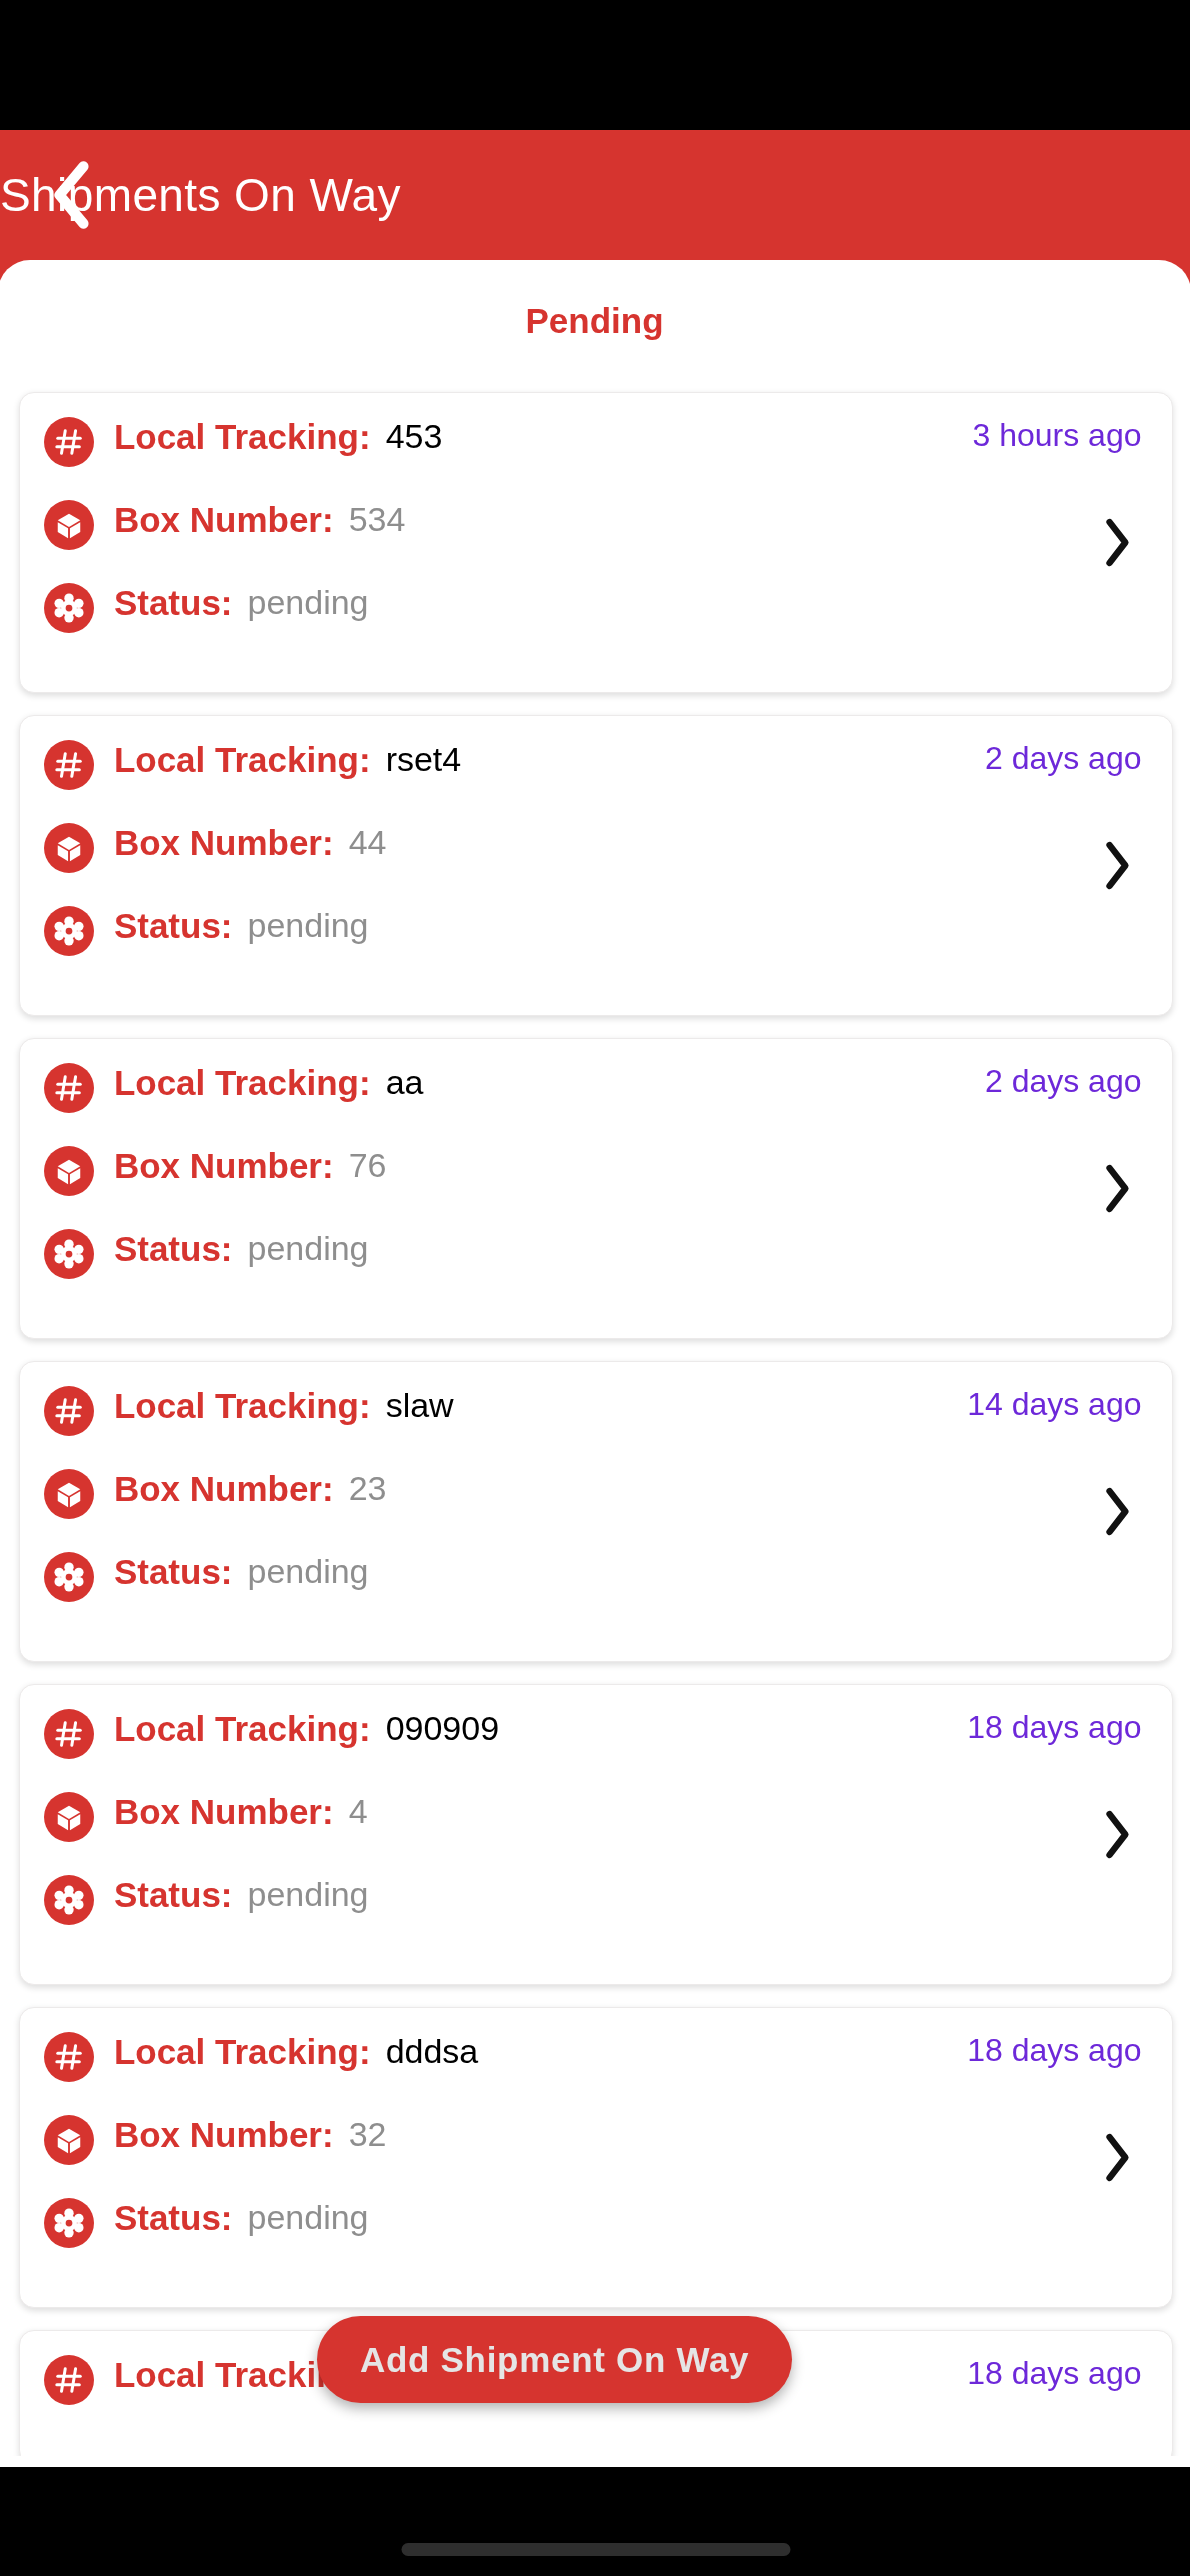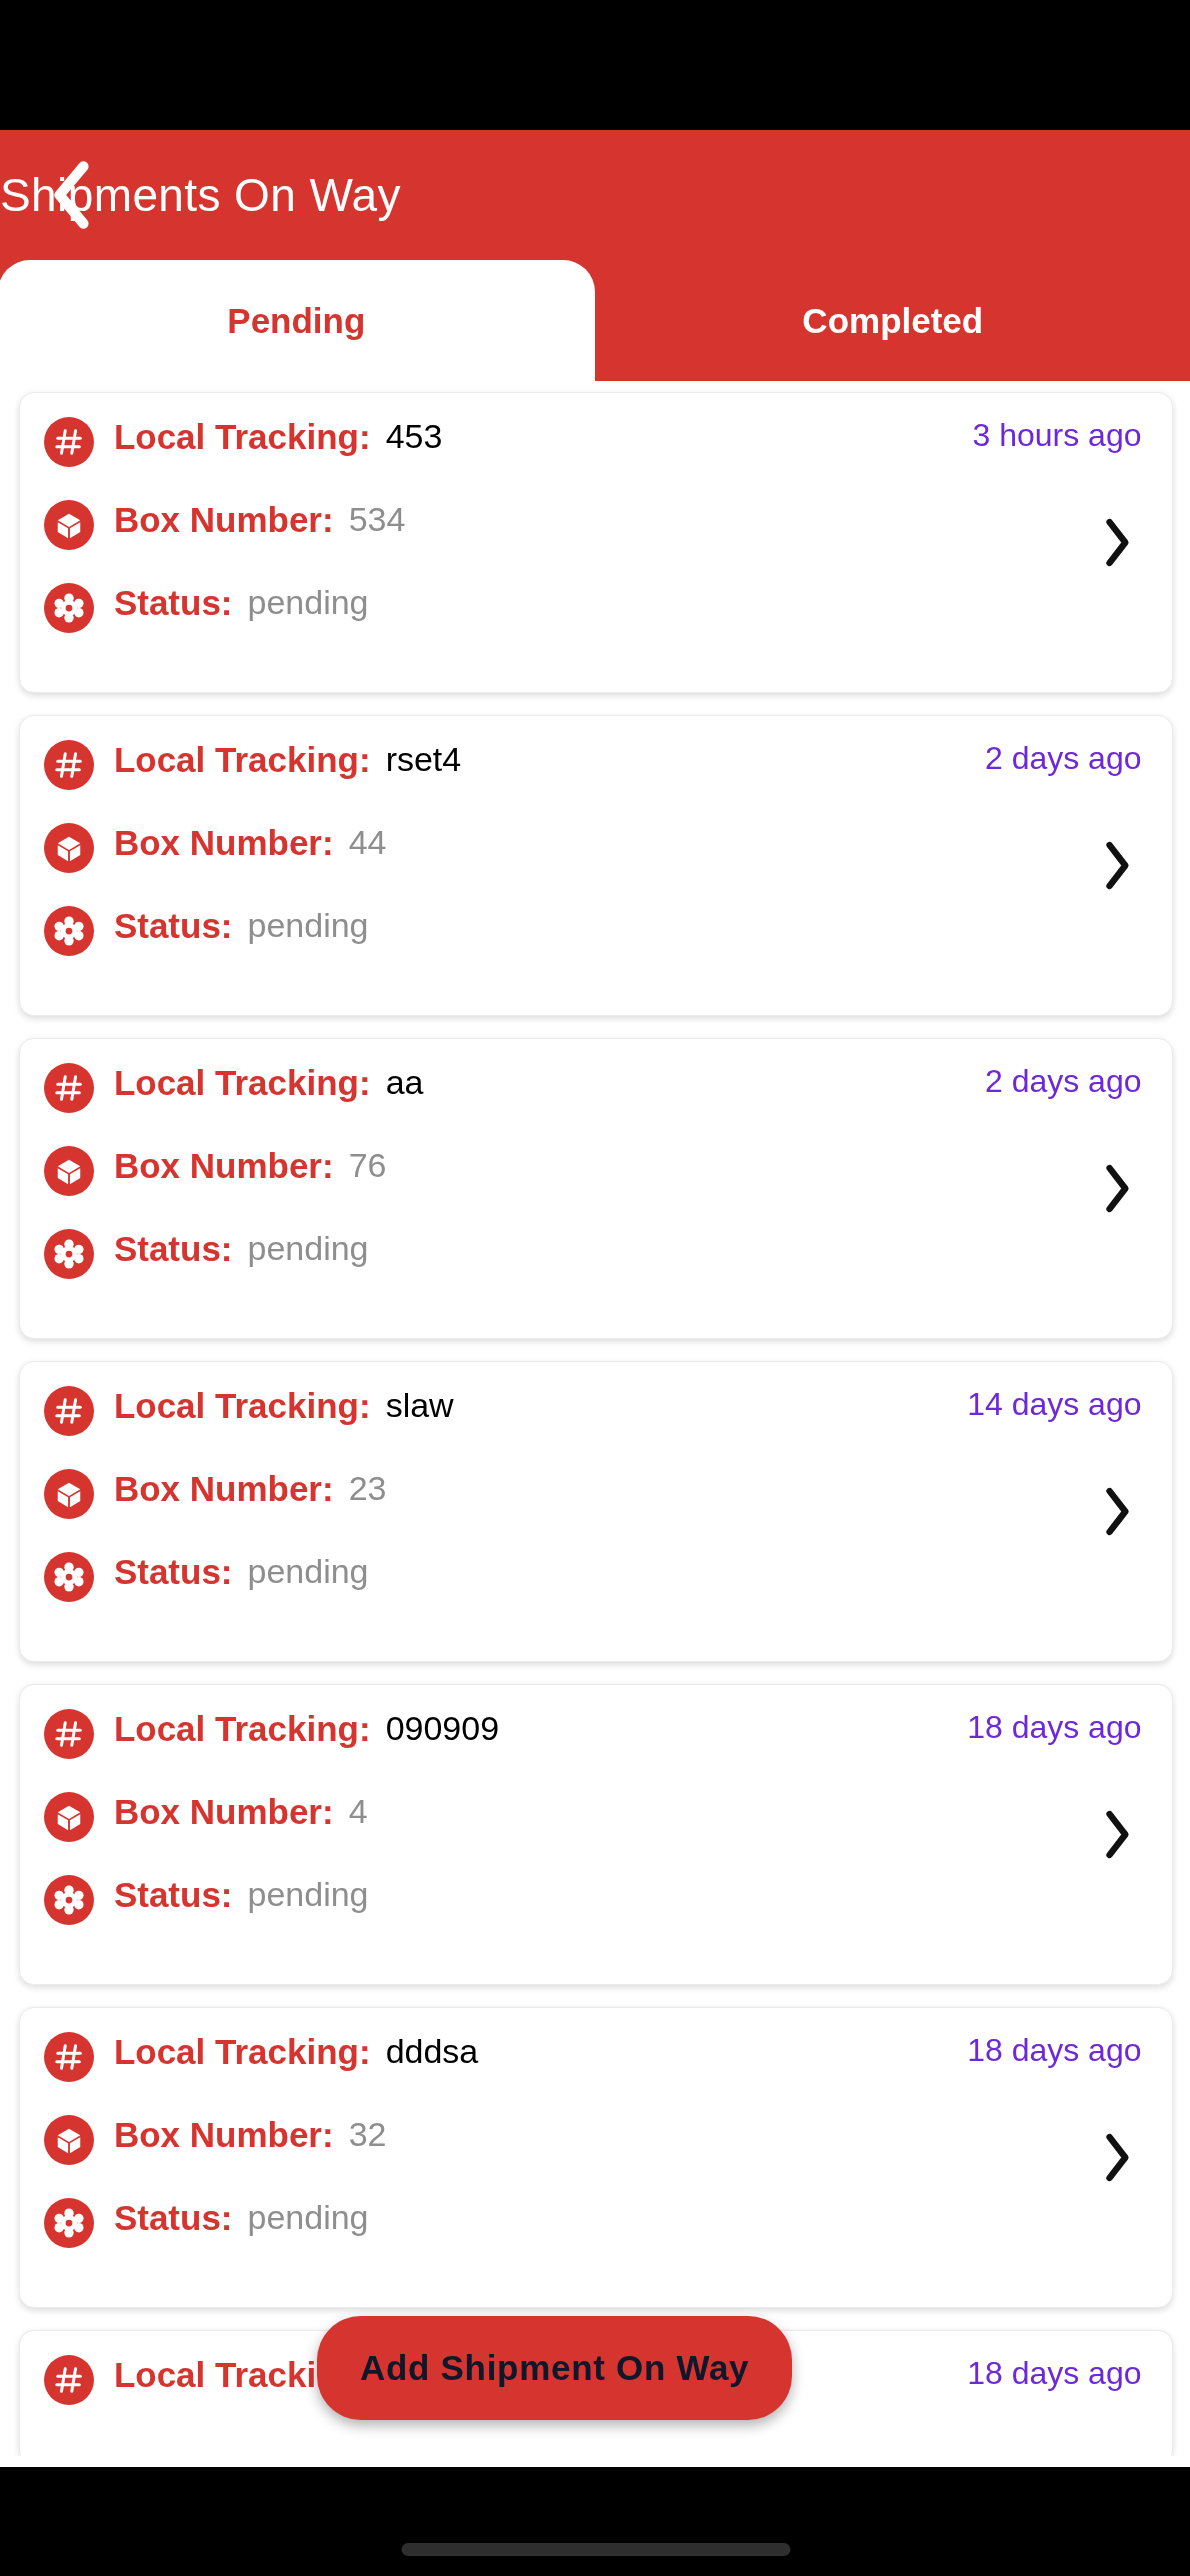--- a/index.html
+++ b/index.html
@@ -152,24 +152,24 @@
     align-items: center;
     justify-content: center;
   }
   .card-chevron svg { display: block; }
 
   
   .fab {
     position: absolute;
     left: 317px;
     top: 2316px;
-    height: 104px;
+    height: 87px;
     padding: 0 43px;
     background: #d6342f;
-    color: #0f172a;
+    color: #e5e5e5;
     border-radius: 44px;
     display: flex;
     align-items: center;
     justify-content: center;
     font-size: 35px;
     font-weight: 700;
     letter-spacing: 0.7px;
     box-shadow: 0 5.6px 13px rgba(0,0,0,0.3);
     white-space: nowrap;
     text-align: center;
@@ -210,23 +210,20 @@
         </svg>
       </span>
     </div>
     <div class="app-bar-title">Shipments On Way</div>
   </div>
 
   <div class="tab-bar">
     <div class="tab active">
       <span>Pending</span>
     </div>
-    <div class="tab inactive">
-      <span>Completed</span>
-    </div>
   </div>
 
   <div class="list">
 
     <div class="card">
       <div class="card-time">3 hours ago</div>
       <div class="card-chevron">
         <svg width="28" height="50" viewBox="0 0 30 54">
             <polyline points="7,5 24,27 7,49" fill="none" stroke="#111111" stroke-width="7" stroke-linecap="round" stroke-linejoin="round"></polyline>
           </svg>

